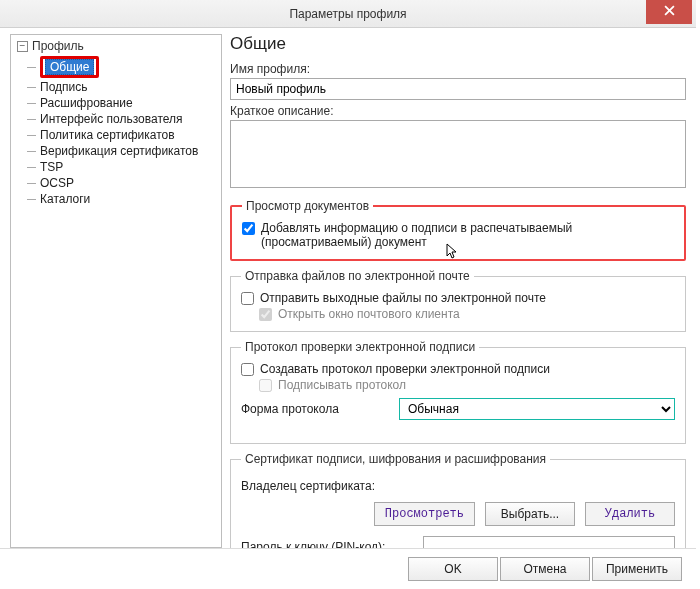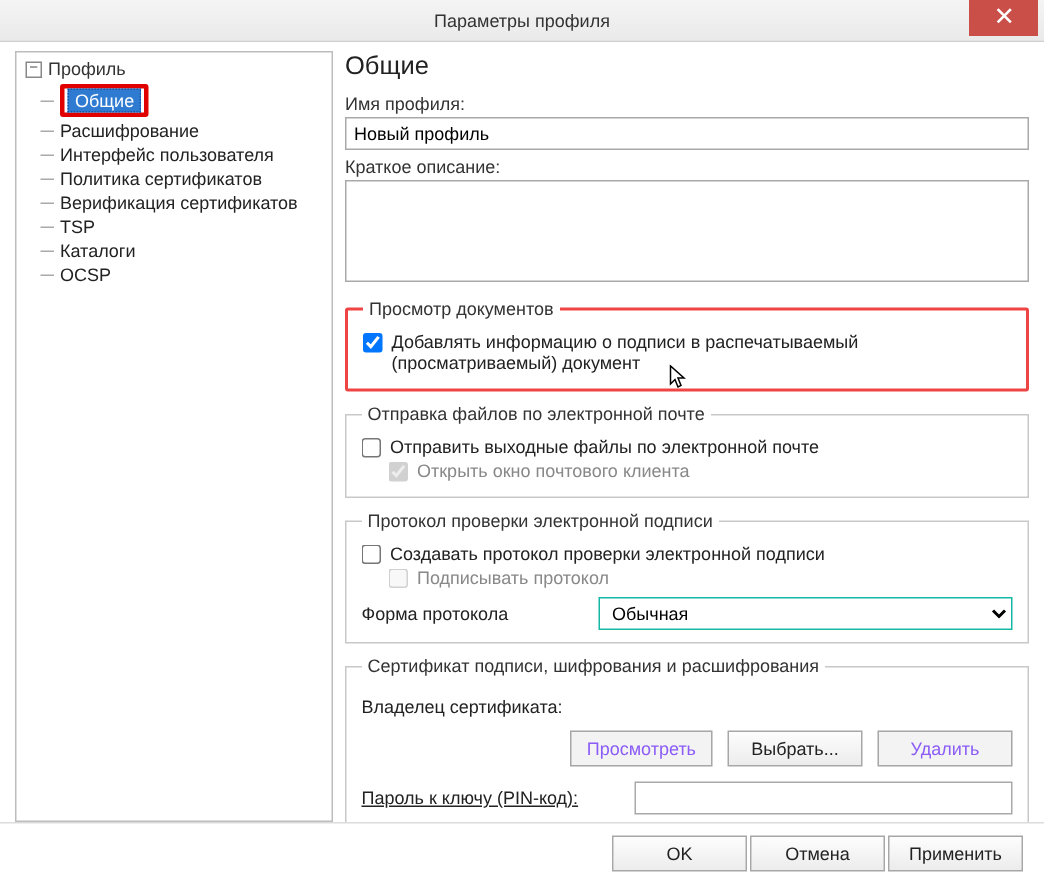--- a/index.html
+++ b/index.html
@@ -111,40 +111,41 @@
     margin:8px 0 0 0;
     padding:6px 10px 8px 10px;
   }
   fieldset.red { border:2px solid #ef4444; border-radius:2px; }
   legend { font-size:12px; color:#333; padding:0 4px; }
   .chk-row { display:flex; align-items:flex-start; gap:6px; margin:2px 0; }
   .chk-row input[type=checkbox] { margin:1px 0 0 0; }
   .chk-row.sub { margin-left:18px; color:#888; }
   .chk-row.sub input[type=checkbox] { accent-color:#888; }
   .disabled { color:#9a9a9a; }
-  .row { display:flex; align-items:center; gap:8px; margin:6px 0 0 0; }
+  .row { display:flex; align-items:center; gap:8px; margin:6px 0 15px 0; }
   .row .lbl { width:150px; }
   select.combo {
     flex:1; border:1px solid #14b8a6; background:#fff;
     font:inherit; padding:2px 4px; height:22px;
   }
   .cert-row { display:flex; align-items:center; gap:8px; margin:6px 0 0 0; }
   .cert-row .lbl { width:150px; }
   .cert-row .val { flex:1; height:16px; }
   .btn-row { display:flex; gap:10px; justify-content:flex-end; margin:8px 0 0 0; }
   button.win {
     min-width:90px; height:24px;
     border:1px solid #a7a7a7;
     background:linear-gradient(#fdfdfd,#ececec);
     font:inherit; color:#222;
     padding:0 10px;
   }
   button.win:disabled {
-    color:#8b5cf6;
+    color:#4c1d95;
     background:#f3f3f3;
+    font-family:Liberation Mono, monospace;
   }
   .pin-row { display:flex; align-items:center; gap:8px; margin:10px 0 0 0;text-decoration:underline; }
   .pin-row .lbl { width:174px; }
   .pin-row input { flex:1; }
 
   
   .footer {
     position:absolute; bottom:8px; left:0; right:0;
     border-top:1px solid #dcdcdc;
     padding:8px 14px 0 0;
@@ -179,45 +180,49 @@
         <span class="tree-toggle">−</span>
         <span>Профиль</span>
       </div>
       <div class="tree-children" id="tree-children">
           <div class="tree-item">
             <span class="tree-dash"></span>
             <span class="highlight-red red-wrap-tree"><span class="tree-label selected-label">Общие</span></span>
           </div>
           <div class="tree-item">
             <span class="tree-dash"></span>
+            <span class="tree-label">Подпись</span>
+          </div>
+          <div class="tree-item">
+            <span class="tree-dash"></span>
             <span class="tree-label">Расшифрование</span>
           </div>
           <div class="tree-item">
             <span class="tree-dash"></span>
             <span class="tree-label">Интерфейс пользователя</span>
           </div>
           <div class="tree-item">
             <span class="tree-dash"></span>
             <span class="tree-label">Политика сертификатов</span>
           </div>
           <div class="tree-item">
             <span class="tree-dash"></span>
             <span class="tree-label">Верификация сертификатов</span>
           </div>
           <div class="tree-item">
             <span class="tree-dash"></span>
             <span class="tree-label">TSP</span>
           </div>
           <div class="tree-item">
             <span class="tree-dash"></span>
+            <span class="tree-label">OCSP</span>
+          </div>
+          <div class="tree-item">
+            <span class="tree-dash"></span>
             <span class="tree-label">Каталоги</span>
-          </div>
-          <div class="tree-item">
-            <span class="tree-dash"></span>
-            <span class="tree-label">OCSP</span>
           </div>
         </div>
     </div>
 
     <div class="right-pane">
       <div class="h1">Общие</div>
 
       <div class="field-label">Имя профиля:</div>
       <input type="text" class="text-input" value="Новый профиль" style="">
 

